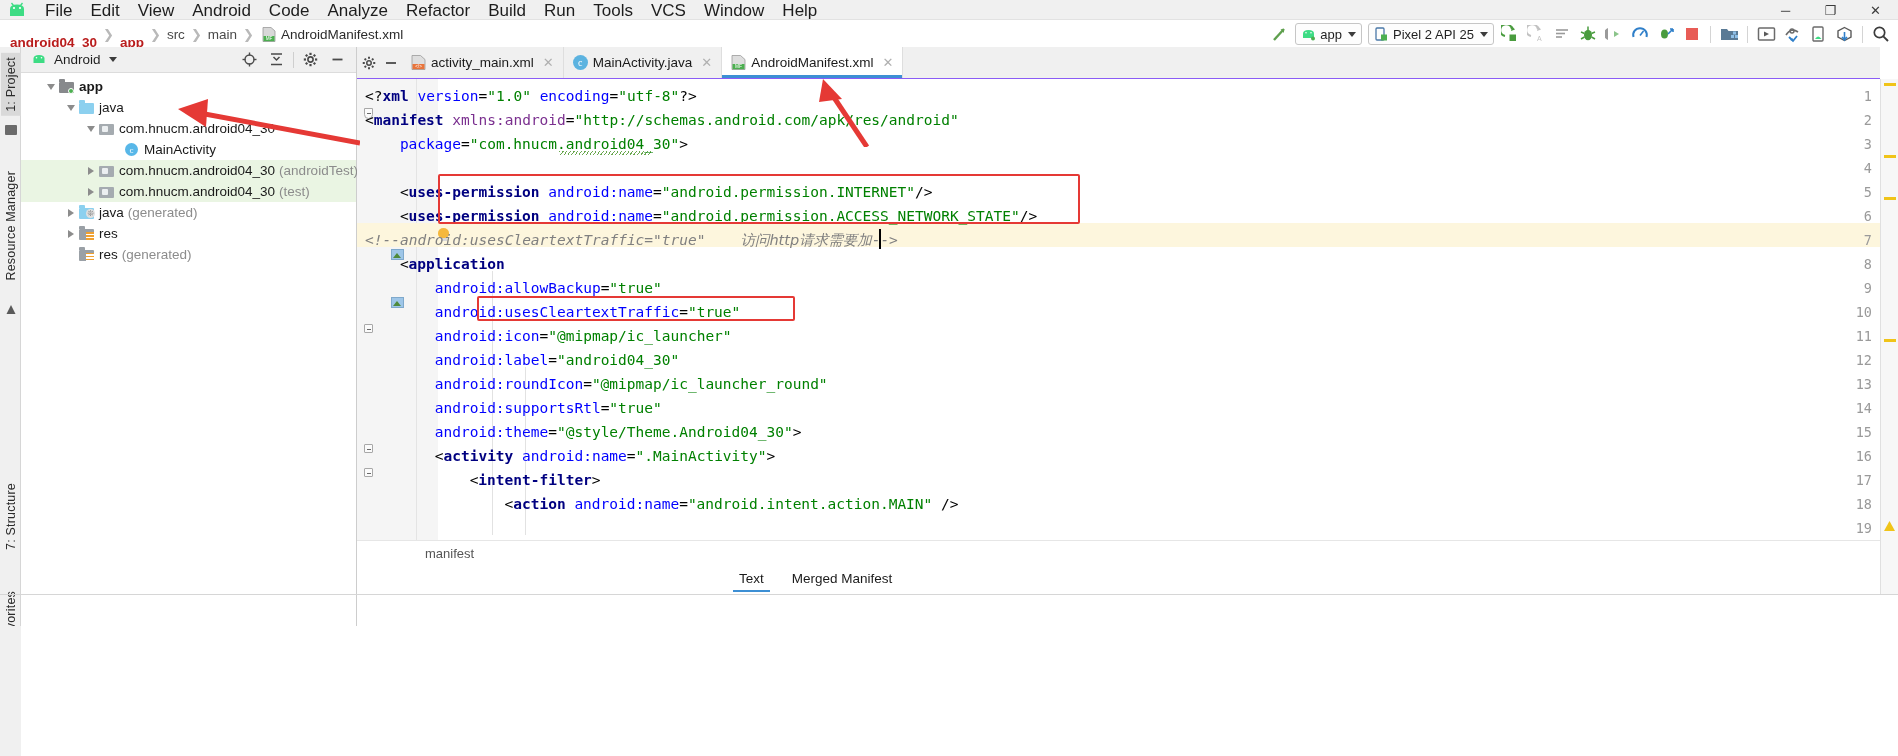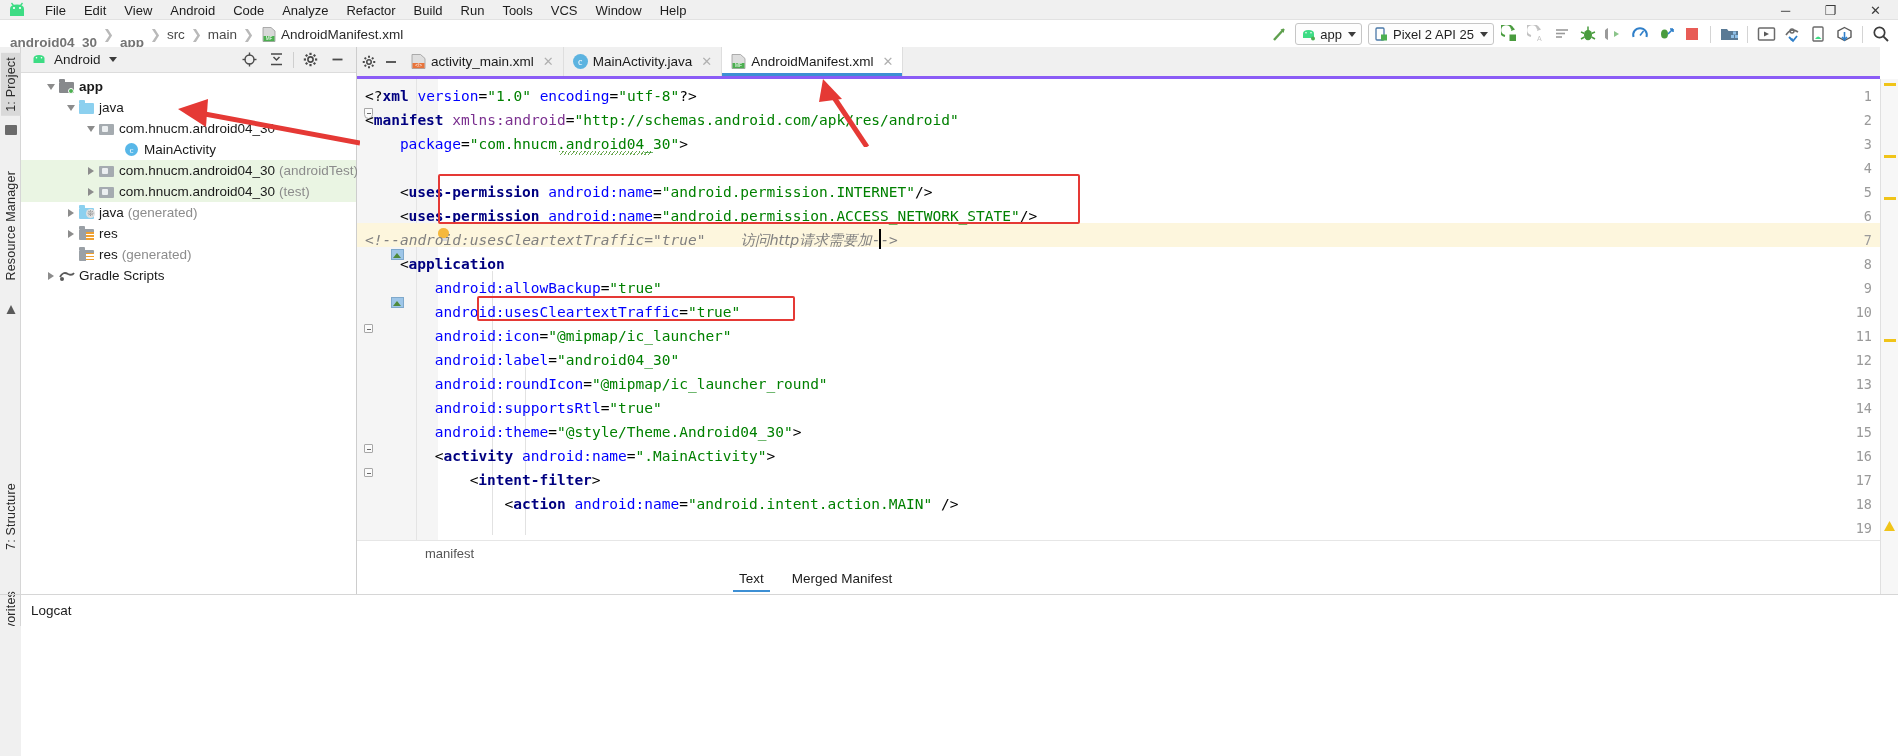--- a/index.html
+++ b/index.html
@@ -41,34 +41,34 @@
   .win-btn.close { color: #3b3b3b; }
 
   
   .menubar {
     position: absolute; top: 0px; left: 0;
     height: 21px; display: flex; align-items: center;
     padding-left: 6px;
   }
   .droid-logo { width: 22px; height: 17px; position: relative; margin-right: 8px; }
   .menu-item {
-    font-size: 13px; color: #1d1d1d;
+    font-size: 17px; color: #1d1d1d;
     padding: 0 9px; line-height: 20px; white-space: nowrap;
   }
 
   
   .crumbrow {
     position: absolute; top: 21px; left: 0;
     width: 1898px; height: 26px;
     background: #ffffff;
     display: flex; align-items: center;
     padding-left: 10px;
   }
   .crumb { font-size: 13.5px; color: #2b2b2b; white-space: nowrap; }
-  .crumb.bold { font-weight: bold; color: #737373; margin-top: 16px; }
+  .crumb.bold { font-weight: bold; color: #b91c1c; margin-top: 16px; }
   .crumb.grey { color: #4a4a4a; }
   .crumb-sep {
     font-size: 13px; color: #b9b9b9; margin: 0 6px;
     font-family: "DejaVu Sans", sans-serif;
   }
   .mf-ico {
     width: 14px; height: 15px; margin: 0 5px 0 2px;
     position: relative; display: inline-block; vertical-align: middle;
   }
 
@@ -189,21 +189,21 @@
   }
   .res-lines {
     position: absolute; left: 8px; top: 6px; width: 8px; height: 8px;
     background: repeating-linear-gradient(to bottom,#f0a030 0 1.5px,#fff 1.5px 3px);
   }
 
   
   .tabstrip {
     position: absolute; top: 47px; left: 357px;
     width: 1523px; height: 32px;
-    background: #f0f0f0; border-bottom: 3px solid #8b5cf6;
+    background: #f0f0f0; border-bottom: 1px solid #8b5cf6;
     display: flex; align-items: stretch;
   }
   .etab {
     display: flex; align-items: center; gap: 5px;
     padding: 0 9px 0 9px; font-size: 13.5px; color: #1a1a1a;
     border-right: 1px solid #dedede; position: relative;
     white-space: nowrap;
   }
   .etab.active { background: #ffffff; }
   .etab.active:after {
@@ -708,32 +708,20 @@
       <div class="trow" style="padding-left:42px;">
         <span class="tw"></span>
         <span class="tico">
           <span class="folder f-grey"></span>
             <span class="res-lines"></span>
         </span>
         <span class="tlabel">res</span>
         <span class="tsuffix">(generated)</span>
       </div>
 
-      <div class="trow" style="padding-left:22px;">
-        <span class="tw">
-            <span class="arrow-r"></span>
-          </span>
-        <span class="tico">
-          <svg width="16" height="14" viewBox="0 0 16 14" style="position:absolute;left:1px;top:1px;">
-            <path d="M1 8 Q4 2 9 5 Q13 7 15 4" stroke="#5a5a5a" stroke-width="1.8" fill="none"></path>
-            <circle cx="3" cy="10" r="2" fill="#5a5a5a"></circle>
-          </svg>
-        </span>
-        <span class="tlabel">Gradle Scripts</span>
-      </div>
     </div>
   </div>
   <div class="proj-bottom-blank"></div>
 
   <div class="tabstrip">
     <div style="width:23px;display:flex;align-items:center;justify-content:center;">
       <svg width="14" height="14" viewBox="0 0 15 15">
         <circle cx="7.5" cy="7.5" r="2.4" fill="none" stroke="#4a4a4a" stroke-width="1.6"></circle>
         <g stroke="#4a4a4a" stroke-width="2.1">
           <line x1="7.5" y1="0.8" x2="7.5" y2="3"></line>
@@ -882,17 +870,14 @@
 
   <div class="ed-crumb">
     <span>manifest</span>
   </div>
   <div class="ed-tabs">
     <div class="edtab active">Text</div>
     <div class="edtab">Merged Manifest</div>
   </div>
 
   <div class="bottomsep"></div>
-  <div class="logcatbar">
-    <span class="logcat-label">Logcat</span>
-  </div>
 
 </div>
 
 </body></html>

